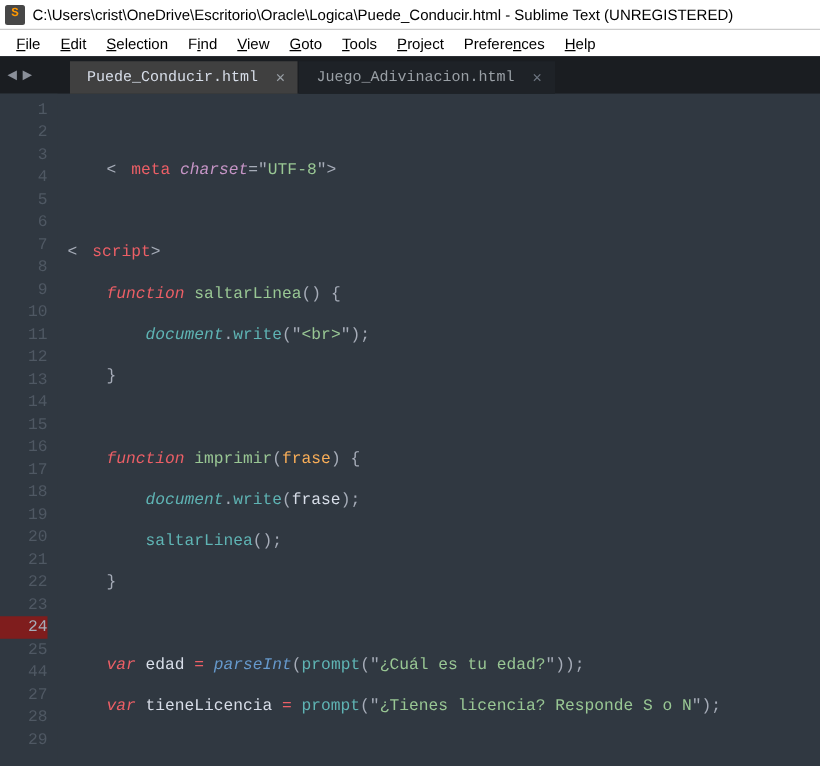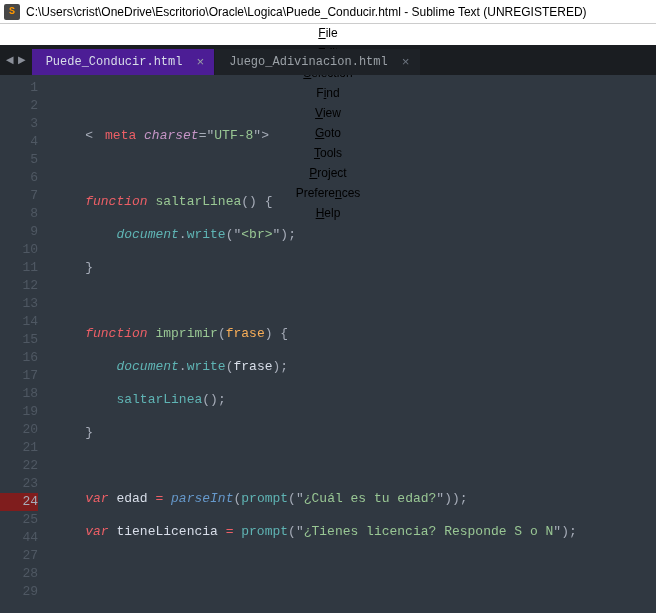--- a/index.html
+++ b/index.html
@@ -1,29 +1,29 @@
 <!DOCTYPE html>
 <html><head>
 <meta charset="utf-8">
 <style>
 * { margin:0; padding:0; box-sizing:border-box; }
 body { font-family:"Consolas","Courier New",monospace; font-size:13px; background:#303841; color:#d8dee9; width:656px; height:613px; overflow:hidden; }
 .titlebar { background:#fff; color:#000; height:24px; display:flex; align-items:center; padding:0 4px; border-bottom:1px solid #ccc; }
 .titlebar .icon { width:16px; height:16px; background:#474747; border-radius:2px; display:flex; align-items:center; justify-content:center; margin-right:6px; }
 .titlebar .icon span { color:#ff9800; font-size:10px; font-weight:bold; }
 .titlebar .title { font-family:"Segoe UI",Tahoma,sans-serif; font-size:12px; }
-.menubar { background:#fff; color:#000; height:21px; display:flex; align-items:center; padding:0 6px; font-family:"Segoe UI",Tahoma,sans-serif; font-size:12px; gap:2px;flex-direction:column; }
+.menubar { background:#fff; color:#000; height:21px; display:flex; align-items:center; padding:0 6px; font-family:"Segoe UI",Tahoma,sans-serif; font-size:12px; gap:2px; }
 .menubar .menu-item { padding:2px 7px; cursor:default; }
 .menubar .menu-item .ul { text-decoration:underline; }
 .nav-row { background:#1a1d21; height:30px; display:flex; align-items:center; }
 .nav-arrows { display:flex; align-items:center; padding:0 6px; gap:4px; }
 .nav-arrows .arrow { color:#8a8f99; font-size:13px; cursor:default; }
 .tabs { display:flex; height:100%; align-items:flex-end; }
 .tab { display:flex; align-items:center; height:26px; padding:0 10px 0 14px; font-size:12px; color:#9aa0a6; background:#1e2227; margin-right:1px; cursor:default; position:relative; }
-.tab.active { background:#4c1d95; color:#d8dee9; }
+.tab.active { background:#404040; color:#d8dee9;margin-left:24px; }
 .tab .close { margin-left:14px; font-size:13px; color:#6e7681; }
 .tab.active .close { color:#9aa0a6; }
 .editor { display:flex; height:calc(100% - 75px); background:#303841; }
 .gutter { width:46px; background:#303841; text-align:right; padding:4px 8px 4px 0; color:#4f5863; user-select:none; }
 .gutter .ln { height:18px; line-height:18px; }
 .gutter .ln.active { color:#a6acb8; background:#7f1d1d; }
 .code { flex:1; padding:4px 0 4px 8px; white-space:pre; position:relative; }
 .code .line { height:18px; line-height:18px; }
 .c-tag { color:#ec5f66;margin-left:12px; }
 .c-attr { color:#c695c6; font-style:italic; }
@@ -107,20 +107,21 @@
     <div class="ln">25</div>
     <div class="ln">44</div>
     <div class="ln">27</div>
     <div class="ln">28</div>
     <div class="ln">29</div>
   </div>
   <div class="code">
 <div class="line"></div>
 <div class="line"><span>    </span><span class="c-punct">&lt;</span><span class="c-tag">meta</span><span> </span><span class="c-attr">charset</span><span class="c-punct">=</span><span class="c-punct">"</span><span class="c-str">UTF-8</span><span class="c-punct">"</span><span class="c-punct">&gt;</span></div>
 <div class="line"></div>
+<div class="line"><span class="c-punct">&lt;</span><span class="c-tag">script</span><span class="c-punct">&gt;</span></div>
 <div class="line"><span>    </span><span class="c-storage">function</span><span> </span><span class="c-funcname">saltarLinea</span><span class="c-punct">(</span><span class="c-punct">)</span><span> </span><span class="c-punct">{</span></div>
 <div class="line"><span>        </span><span class="c-obj">document</span><span class="c-punct">.</span><span class="c-func">write</span><span class="c-punct">(</span><span class="c-punct">"</span><span class="c-str">&lt;br&gt;</span><span class="c-punct">"</span><span class="c-punct">)</span><span class="c-punct">;</span></div>
 <div class="line"><span>    </span><span class="c-punct">}</span></div>
 <div class="line"></div>
 <div class="line"><span>    </span><span class="c-storage">function</span><span> </span><span class="c-funcname">imprimir</span><span class="c-punct">(</span><span class="c-param">frase</span><span class="c-punct">)</span><span> </span><span class="c-punct">{</span></div>
 <div class="line"><span>        </span><span class="c-obj">document</span><span class="c-punct">.</span><span class="c-func">write</span><span class="c-punct">(</span><span class="c-var">frase</span><span class="c-punct">)</span><span class="c-punct">;</span></div>
 <div class="line"><span>        </span><span class="c-func">saltarLinea</span><span class="c-punct">(</span><span class="c-punct">)</span><span class="c-punct">;</span></div>
 <div class="line"><span>    </span><span class="c-punct">}</span></div>
 <div class="line"></div>
 <div class="line"><span>    </span><span class="c-storage">var</span><span> </span><span class="c-var">edad</span><span class="c-op"> = </span><span class="c-builtin">parseInt</span><span class="c-punct">(</span><span class="c-func">prompt</span><span class="c-punct">(</span><span class="c-punct">"</span><span class="c-str">¿Cuál es tu edad?</span><span class="c-punct">"</span><span class="c-punct">)</span><span class="c-punct">)</span><span class="c-punct">;</span></div>

